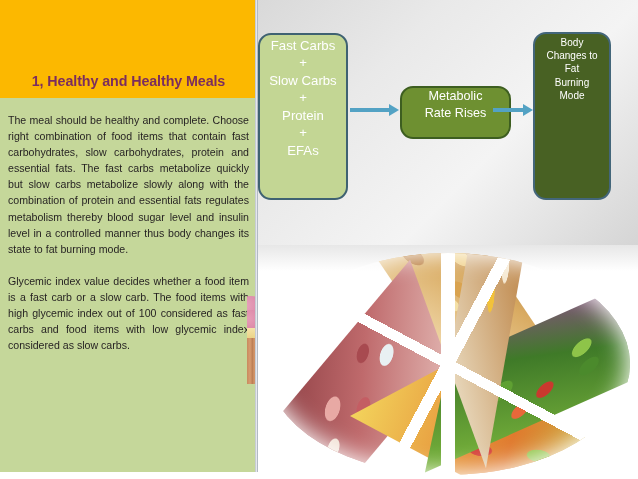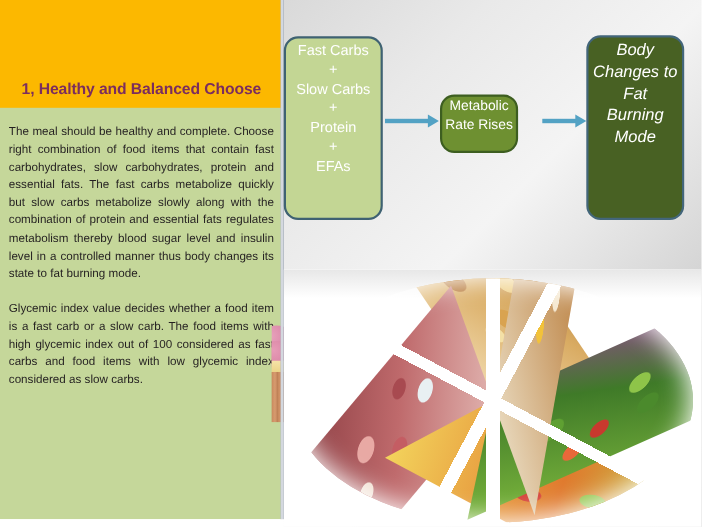--- a/index.html
+++ b/index.html
@@ -103,32 +103,31 @@
     line-height: 1.32;
   }
   #box-fastcarbs {
     left: 258px; top: 33px; width: 90px; height: 167px;
     background: #c3d694;
     border: 2px solid #3f6272;
     font-size: 13.2px;
     padding: 2px;
   }
   #box-metabolic {
-    left: 400px; top: 86px; width: 71px; height: 53px;
+    left: 400px; top: 86px; width: 111px; height: 53px;
     background: #6e9031;
     border: 2px solid #3d5e20;
     font-size: 12.6px;
   }
   #box-fatburn {
-    left: 533px; top: 32px; width: 89px; height: 168px;
+    left: 533px; top: 32px; width: 78px; height: 168px;
     background: #486123;
     border: 2px solid #43667a;
-    font-size: 15px;
+    font-size: 10px;
     padding: 2px;
-    font-style: italic;
   }
 
   
   .arrow {
     position: absolute;
     height: 4px;
     background: #6aa5c0;
   }
   .arrow::after {
     content: "";
@@ -236,21 +235,21 @@
 </style>
 </head>
 <body>
 
 <div id="slide">
 
   <div class="bg-right"></div>
 
   <div class="left-col">
     <div class="title-band">
-      <div class="title-text">1, Healthy and Balanced Choose</div>
+      <div class="title-text">1, Healthy and Healthy Meals</div>
     </div>
 
     <div class="body-text">
       <p>The meal should be healthy and complete. Choose right combination of food items that contain fast carbohydrates, slow carbohydrates, protein and essential fats. The fast carbs metabolize quickly but slow carbs metabolize slowly along with the combination of protein and essential fats regulates metabolism thereby blood sugar level and insulin level in a controlled manner thus body changes its state to fat burning mode.</p>
       <p>Glycemic index value decides whether a food item is a fast carb or a slow carb. The food items with high glycemic index out of 100 considered as fast carbs and food items with low glycemic index considered as slow carbs.</p>
     </div>
   </div>
 
   <div class="bottom-strip"></div>
 

